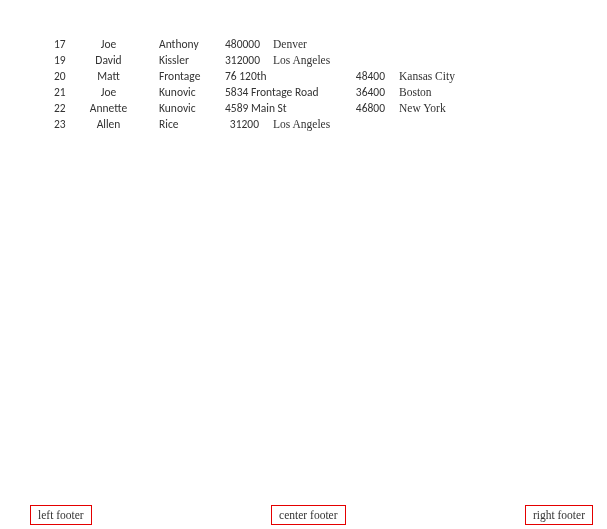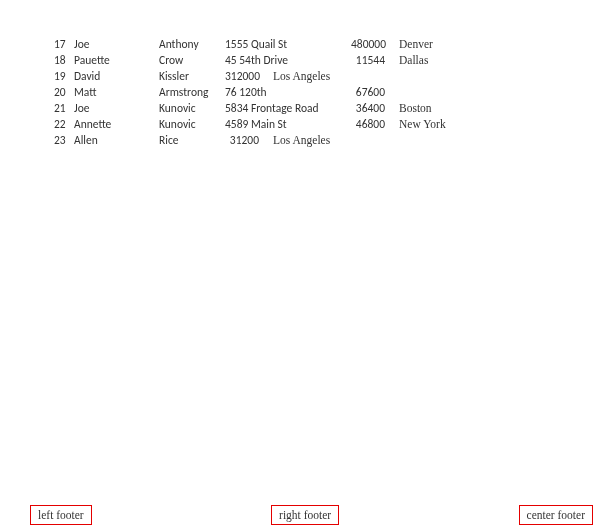--- a/index.html
+++ b/index.html
@@ -26,20 +26,21 @@
       line-height: 15px;
       white-space: nowrap;
     }
     .col-id {
       width: 20px;
       text-align: right;
       padding-right: 4px;
     }
     .col-first {
       width: 85px;
+      text-align: center;
     }
     .col-last {
       width: 66px;
     }
     .col-addr {
       width: 126px;
     }
     .col-num {
       width: 48px;
       text-align: right;
@@ -68,45 +69,37 @@
     }
   </style>
 </head>
 <body>
 
 <div class="data-container">
   <div class="row">
     <div class="col-id">17</div>
     <div class="col-first">Joe</div>
     <div class="col-last">Anthony</div>
-    <div class="col-addr">1555 Quail St</div>
     <div class="col-num">480000</div>
     <div class="col-city">Denver</div>
-  </div>
-  <div class="row">
-    <div class="col-id">18</div>
-    <div class="col-first">Pauette</div>
-    <div class="col-last">Crow</div>
-    <div class="col-addr">45 54th Drive</div>
-    <div class="col-num">11544</div>
-    <div class="col-city">Dallas</div>
   </div>
   <div class="row">
     <div class="col-id">19</div>
     <div class="col-first">David</div>
     <div class="col-last">Kissler</div>
     <div class="col-num">312000</div>
     <div class="col-city">Los Angeles</div>
   </div>
   <div class="row">
     <div class="col-id">20</div>
     <div class="col-first">Matt</div>
-    <div class="col-last">Armstrong</div>
+    <div class="col-last">Frontage</div>
     <div class="col-addr">76 120th</div>
-    <div class="col-num">67600</div>
+    <div class="col-num">48400</div>
+    <div class="col-city">Kansas City</div>
   </div>
   <div class="row">
     <div class="col-id">21</div>
     <div class="col-first">Joe</div>
     <div class="col-last">Kunovic</div>
     <div class="col-addr">5834 Frontage Road</div>
     <div class="col-num">36400</div>
     <div class="col-city">Boston</div>
   </div>
   <div class="row">
@@ -121,15 +114,15 @@
     <div class="col-id">23</div>
     <div class="col-first">Allen</div>
     <div class="col-last">Rice</div>
     <div class="col-num">31200</div>
     <div class="col-city">Los Angeles</div>
   </div>
 </div>
 
 <div class="footer">
   <div class="footer-box">left footer</div>
+  <div class="footer-box">center footer</div>
   <div class="footer-box">right footer</div>
-  <div class="footer-box">center footer</div>
 </div>
 
 </body></html>

